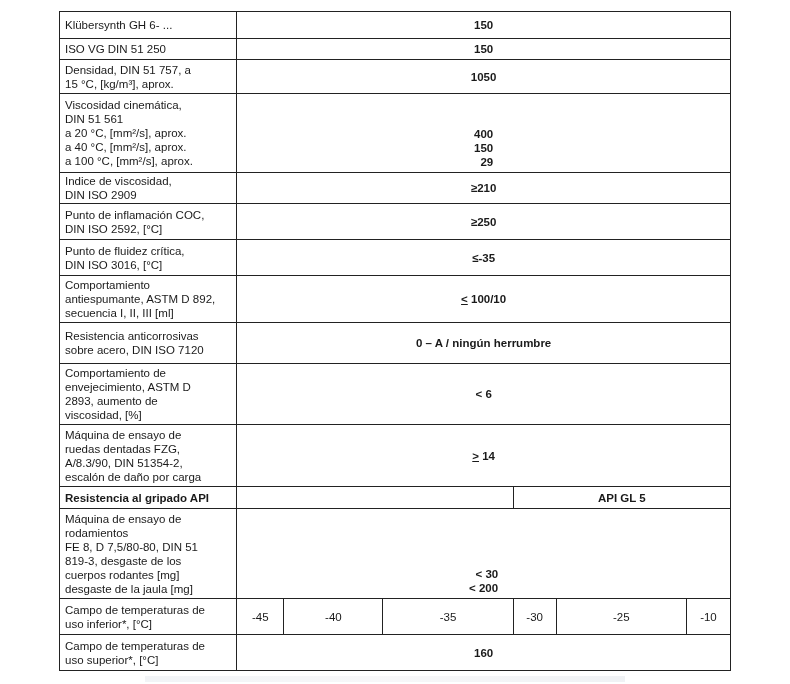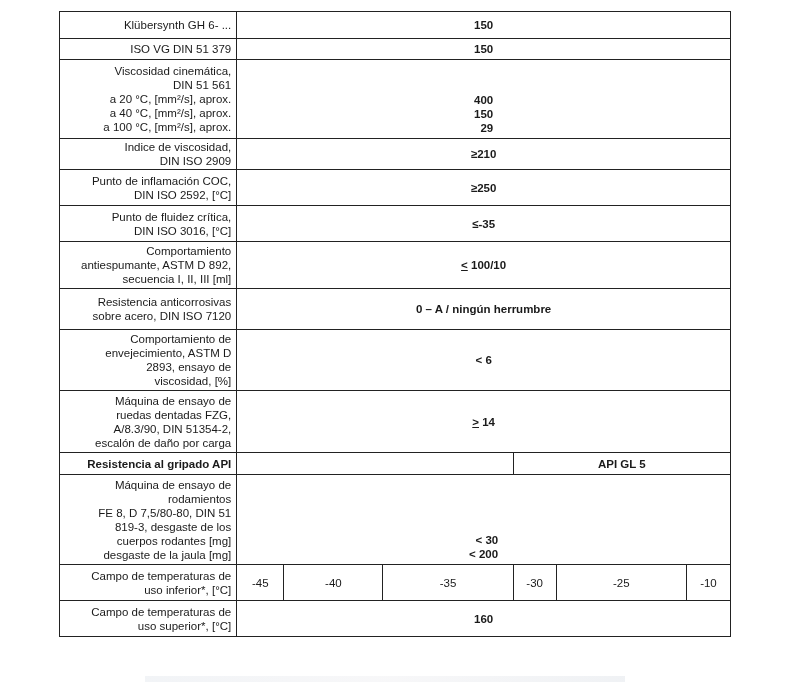--- a/index.html
+++ b/index.html
@@ -1,21 +1,21 @@
 <!DOCTYPE html>
 <html><head>
 <meta charset="utf-8">
 <style>
   html, body { margin:0; padding:0; background:#ffffff; }
   body { width:790px; height:684px; position:relative; overflow:hidden;
          font-family:"Liberation Sans", sans-serif; color:#1a1a1a; }
   table.spec { position:absolute; left:59px; top:11px; width:672px;
                border-collapse:collapse; table-layout:fixed; font-size:11.5px; line-height:14px; }
   table.spec td { border:1.5px solid #222; padding:1px 5px; vertical-align:middle; }
-  td.lbl { text-align:right; }
+  td.lbl { text-align:left; }
   td.val { text-align:center; }
   td.val .stack { display:inline-block; text-align:right;font-weight:bold; }
   td.val.bottom { vertical-align:bottom; padding-bottom:3px; }
   .u { text-decoration:underline; }
   .footer-strip { position:absolute; left:145px; top:676px; width:480px; height:6px;
                   background:linear-gradient(90deg,#eceff3,#f4f4f6,#e9ecf0); opacity:.7; }
 </style>
 </head>
 <body>
 
@@ -31,23 +31,30 @@
   </colgroup>
   <tbody id="tbody">
       <tr style="height: 27px;">
         <td class="lbl">
           <div>Klübersynth GH 6- ...</div>
         </td>
         <td colspan="6" class="val"><span class="stack"><div>150</div></span></td>
       </tr>
       <tr style="height: 21px;">
         <td class="lbl">
-          <div>ISO VG DIN 51 379</div>
+          <div>ISO VG DIN 51 250</div>
         </td>
         <td colspan="6" class="val"><span class="stack"><div>150</div></span></td>
+      </tr>
+      <tr style="height: 34px;">
+        <td class="lbl">
+          <div>Densidad, DIN 51 757, a</div>
+          <div>15 °C, [kg/m³], aprox.</div>
+        </td>
+        <td colspan="6" class="val"><span class="stack"><div>1050</div></span></td>
       </tr>
       <tr style="height: 79px;">
         <td class="lbl">
           <div>Viscosidad cinemática,</div>
           <div>DIN 51 561</div>
           <div>a   20 °C, [mm²/s], aprox.</div>
           <div>a   40 °C, [mm²/s], aprox.</div>
           <div>a 100 °C, [mm²/s], aprox.</div>
         </td>
         <td colspan="6" class="val bottom"><span class="stack"><div>400</div><div>150</div><div>29</div></span></td>
@@ -85,21 +92,21 @@
         <td class="lbl">
           <div>Resistencia anticorrosivas</div>
           <div>sobre acero, DIN ISO 7120</div>
         </td>
         <td colspan="6" class="val"><span class="stack"><div>0 – A / ningún herrumbre</div></span></td>
       </tr>
       <tr style="height: 61px;">
         <td class="lbl">
           <div>Comportamiento de</div>
           <div>envejecimiento, ASTM D</div>
-          <div>2893, ensayo de</div>
+          <div>2893, aumento de</div>
           <div>viscosidad, [%]</div>
         </td>
         <td colspan="6" class="val"><span class="stack"><div>&lt; 6</div></span></td>
       </tr>
       <tr style="height: 62px;">
         <td class="lbl">
           <div>Máquina de ensayo de</div>
           <div>ruedas dentadas FZG,</div>
           <div>A/8.3/90, DIN 51354-2,</div>
           <div>escalón de daño por carga</div>

